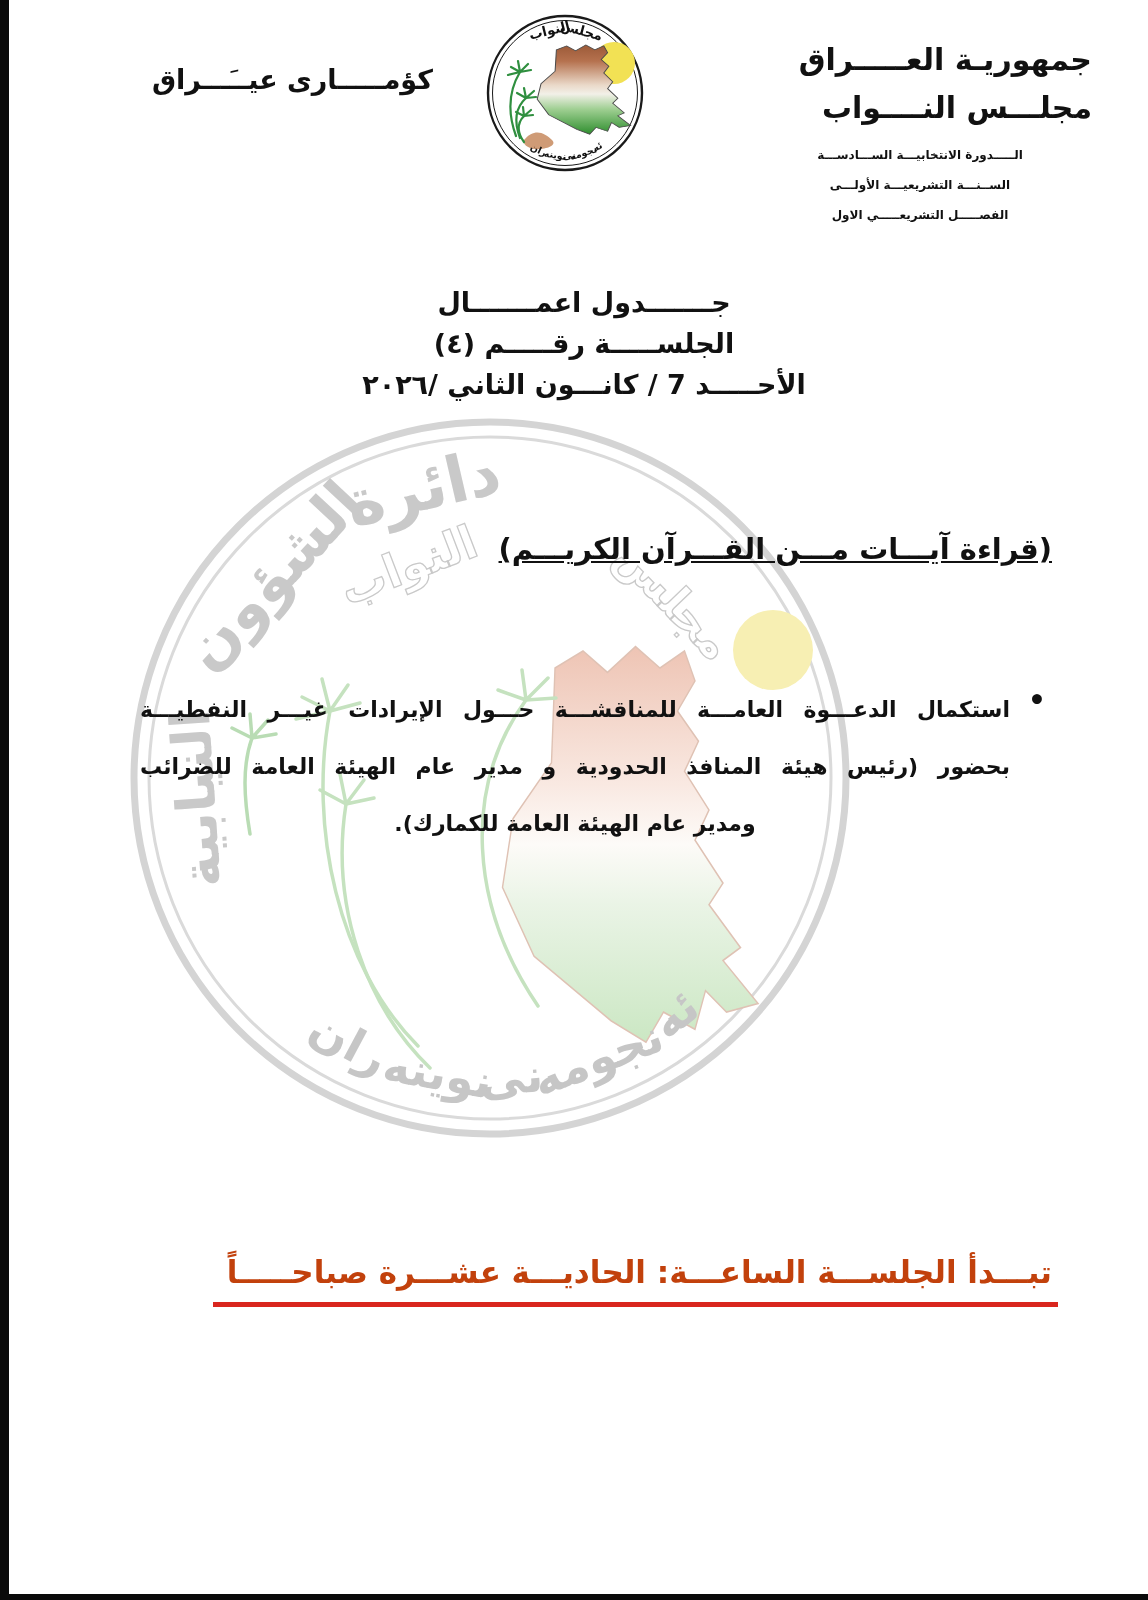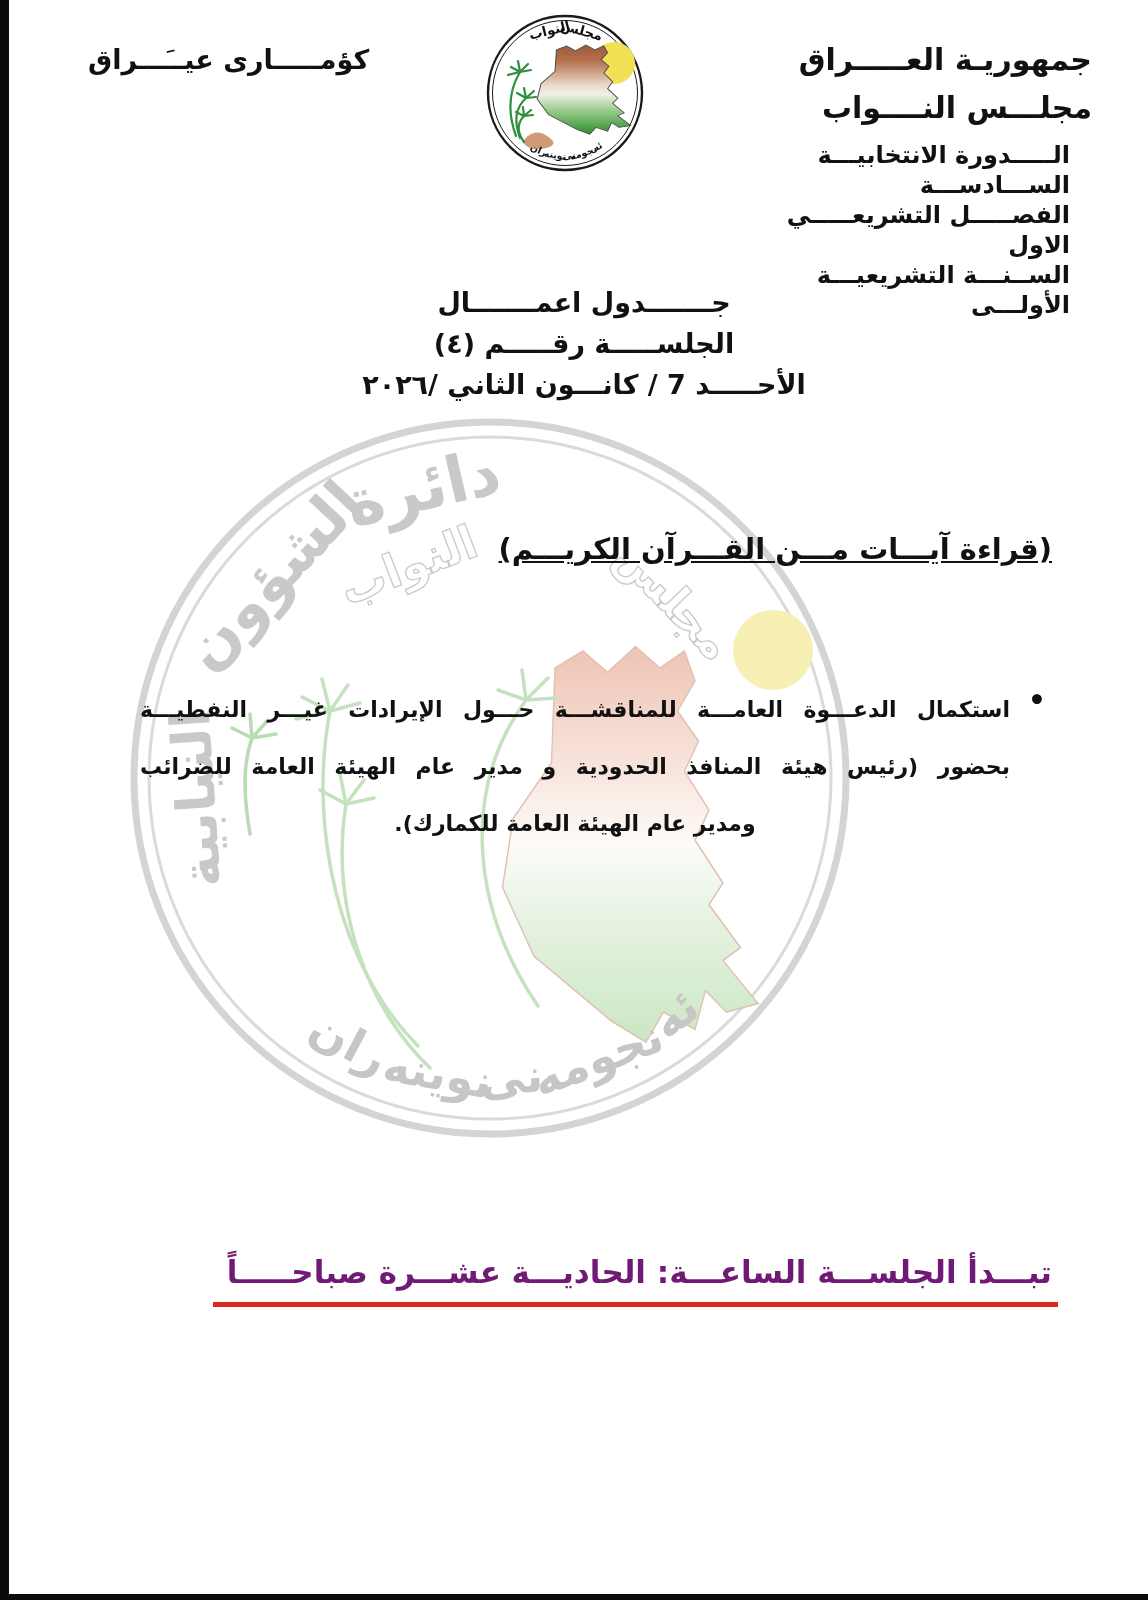--- a/index.html
+++ b/index.html
@@ -6,41 +6,41 @@
   .page{
     position:relative;width:1148px;height:1600px;background:#ffffff;overflow:hidden;
     font-family:"DejaVu Sans", sans-serif;font-weight:bold;color:#111;direction:rtl;
   }
   .edge-left{position:absolute;left:0;top:0;width:9px;height:1600px;background:#0a0a0a;}
   .edge-bottom{position:absolute;left:0;bottom:0;width:1148px;height:6px;background:#0a0a0a;}
 
   .watermark{position:absolute;left:118px;top:406px;z-index:0;}
   .content{position:absolute;inset:0;z-index:1;}
 
-  .hdr-kurdish{position:absolute;left:88px;top:36px;width:345px;text-align:left;
+  .hdr-kurdish{position:absolute;left:88px;top:56px;width:345px;text-align:right;
     font-size:27px;line-height:47px;}
   .hdr-arabic-main{position:absolute;right:56px;top:36px;width:340px;text-align:right;
     font-size:30px;line-height:48px;}
-  .hdr-term{position:absolute;right:78px;top:140px;width:300px;text-align:right;
-    font-size:24px;line-height:30px;}
+  .hdr-term{position:absolute;right:78px;top:140px;width:300px;text-align:center;
+    font-size:12px;line-height:30px;}
   .emblem{position:absolute;left:484px;top:10px;}
 
   .title-block{position:absolute;left:0;right:0;top:282px;text-align:center;
     font-size:27px;line-height:41px;margin-left:20px;}
 
   .quran-line{position:absolute;right:96px;top:532px;font-size:29px;text-decoration:underline;}
 
   .agenda-bullet{position:absolute;right:102px;top:684px;font-size:28px;}
   .agenda{position:absolute;right:138px;top:676px;width:870px;}
   .agenda-line{font-size:22px;height:57px;line-height:68px;white-space:nowrap;}
   .agenda-line.justify{text-align:justify;text-align-last:justify;white-space:normal;}
   .agenda-line.center{text-align:center;}
 
   .footer-time{position:absolute;right:90px;top:1254px;font-size:31px;
-    color:#701a75;border-bottom:5px solid #d9261e;padding:0 6px 12px 14px;}
+    color:#c2410c;border-bottom:5px solid #d9261e;padding:0 6px 12px 14px;}
 </style>
 </head>
 <body>
 
 <div class="page">
 
   <div class="edge-left"></div>
   <div class="edge-bottom"></div>
 
   <svg class="watermark" width="744" height="744" viewBox="0 0 744 744" aria-hidden="true">
@@ -169,22 +169,22 @@
         </g>
       </g>
     </svg>
 
     <div class="hdr-arabic-main">
       <div>جمهوريـة العـــــراق</div>
       <div>مجلـــس النــــواب</div>
     </div>
     <div class="hdr-term">
       <div>الـــــدورة الانتخابيـــة الســـادســـة</div>
+      <div>الســنـــة التشريعيـــة الأولـــى</div>
       <div>الفصـــــل التشريعـــــي الاول</div>
-      <div>الســنـــة التشريعيـــة الأولـــى</div>
     </div>
 
     <div class="title-block">
       <div>جـــــــدول اعمـــــــال</div>
       <div>الجلســـــة رقـــــم (٤)</div>
       <div>الأحـــــد 7 / كانـــون الثاني /٢٠٢٦</div>
     </div>
 
     <div class="quran-line">(قراءة آيـــات مـــن القـــرآن الكريـــم)</div>
 

